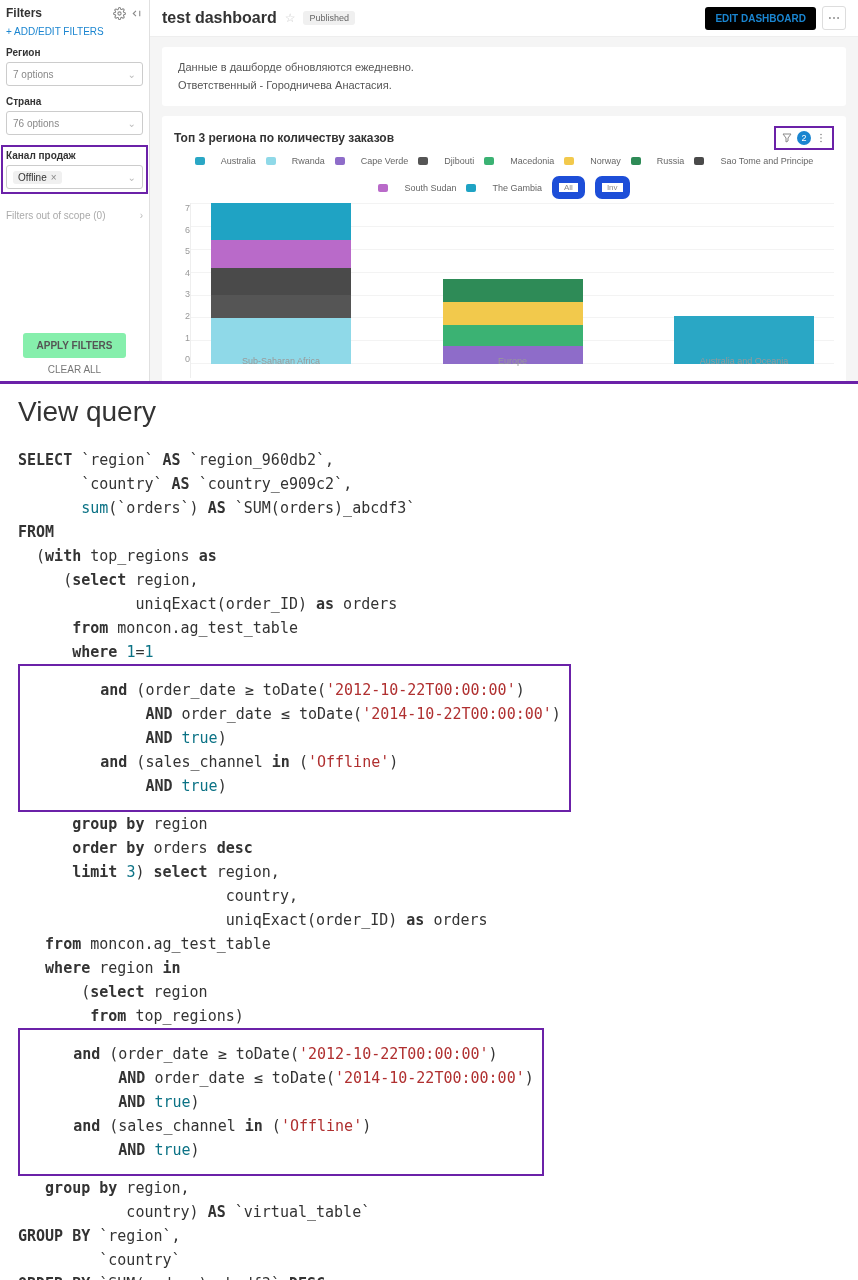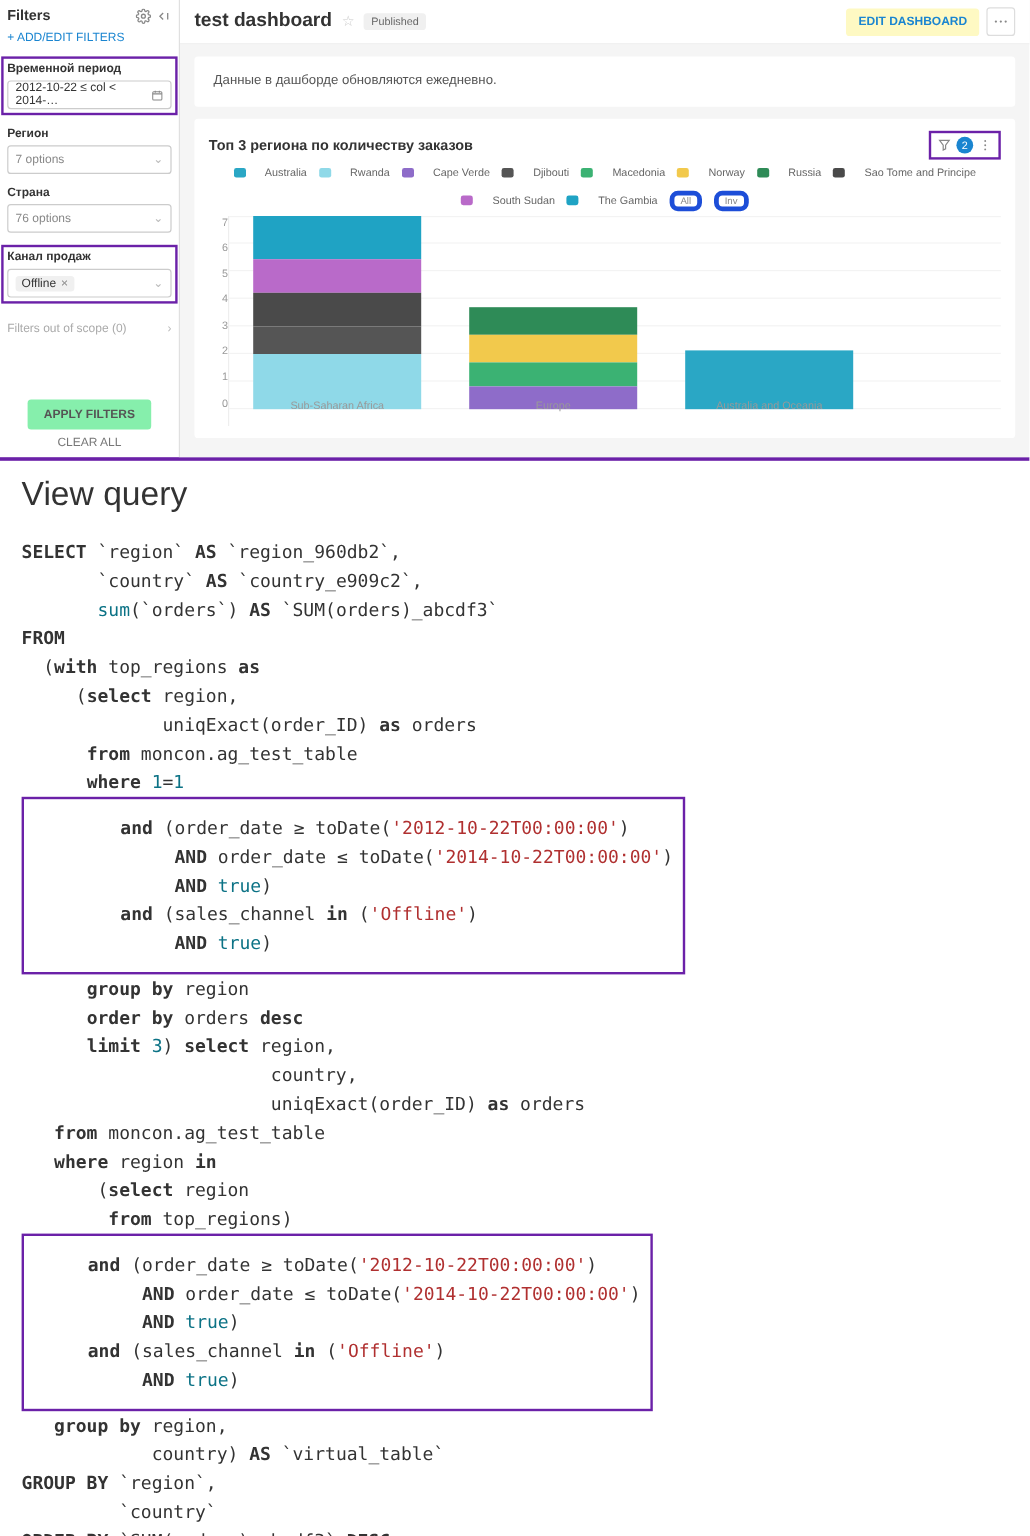--- a/index.html
+++ b/index.html
@@ -25,38 +25,38 @@
 .spacer { flex: 1; }
 .apply-btn { background: #86efac; border: none; padding: 7px 14px; font-size: 10px; font-weight: 600; color: #555; border-radius: 3px; cursor: pointer; align-self: center; margin-bottom: 6px; }
 .clear-all { font-size: 10px; color: #777; text-align: center; cursor: pointer; margin-bottom: 6px; }
 
 .main { flex: 1; background: #f5f5f5; display: flex; flex-direction: column; }
 .main-header { background: #fff; display: flex; align-items: center; padding: 6px 12px; border-bottom: 1px solid #eee; }
 .dash-title { font-size: 16px; font-weight: 600; margin-right: 8px; }
 .star { color: #ccc; margin-right: 8px; }
 .pub-badge { font-size: 9px; background: #f0f0f0; border-radius: 3px; padding: 2px 6px; color: #666; }
 .mh-spacer { flex: 1; }
-.edit-btn { background: #fef9c3; color: #1a85d0; font-size: 10px; font-weight: 600; border: none; padding: 6px 10px; border-radius: 3px; cursor: pointer; margin-right: 6px; }
+.edit-btn { background: #000000; color: #1a85d0; font-size: 10px; font-weight: 600; border: none; padding: 6px 10px; border-radius: 3px; cursor: pointer; margin-right: 6px; }
 .more-btn { border: 1px solid #ddd; background: #fff; width: 24px; height: 24px; border-radius: 3px; display: flex; align-items: center; justify-content: center; cursor: pointer; color: #888; }
 
 .main-body { padding: 10px 12px; flex: 1; overflow: hidden; }
 .info-card { background: #fff; padding: 12px 16px; border-radius: 3px; margin-bottom: 10px; font-size: 11px; line-height: 1.6; color: #555; }
 .chart-card { background: #fff; padding: 10px 12px; border-radius: 3px; }
 .chart-head { display: flex; justify-content: space-between; align-items: center; margin-bottom: 6px; }
 .chart-title { font-size: 12px; font-weight: 600; }
 .chart-controls { display: flex; align-items: center; gap: 4px; border: 2px solid #6b21a8; padding: 3px 5px; }
 .filter-badge { background: #1a85d0; color: #fff; font-size: 9px; width: 14px; height: 14px; border-radius: 7px; display: inline-flex; align-items: center; justify-content: center; }
 .ctrl-icon { width: 12px; height: 12px; color: #888; cursor: pointer; }
 .legend { display: flex; flex-wrap: wrap; gap: 10px; font-size: 9px; color: #666; margin-bottom: 4px; justify-content: center; }
 .leg-item { display: inline-flex; align-items: center; gap: 16px; }
 .leg-sw { width: 10px; height: 8px; border-radius: 2px; }
-.leg-pill { border: 4px solid #1d4ed8; border-radius: 7px; padding: 0 5px; font-size: 8px; color: #888; cursor: pointer; }
+.leg-pill { border: 7px solid #1d4ed8; border-radius: 7px; padding: 0 5px; font-size: 8px; color: #888; cursor: pointer; }
 .chart-area { display: flex; height: 175px; }
 .y-axis { display: flex; flex-direction: column; justify-content: space-between; font-size: 9px; color: #999; width: 16px; text-align: right; padding-bottom: 14px; }
-.plot { flex: 1; display: flex; align-items: flex-end; justify-content: flex-start; border-left: 1px solid #eee; position: relative; padding-bottom: 14px; }
+.plot { flex: 1; display: flex; align-items: flex-end; justify-content: space-between; border-left: 1px solid #eee; position: relative; padding-bottom: 14px; }
 .gridlines { position: absolute; left: 0; right: 0; top: 0; bottom: 14px; display: flex; flex-direction: column; justify-content: space-between; pointer-events: none; }
 .gl { height: 0; border-top: 1px solid #f3f3f3; }
 .bar-col { display: flex; flex-direction: column; align-items: center; width: 28%; position: relative; z-index: 1; }
 .bar { width: 140px; display: flex; flex-direction: column-reverse; }
 .seg { width: 100%; }
 .bar-label { font-size: 9px; color: #999; margin-top: 4px; position: absolute; bottom: -2px; }
 
 
 .query-section { padding: 12px 18px 18px; }
 .query-title { font-size: 28px; font-weight: 400; margin-bottom: 20px; }
@@ -81,30 +81,20 @@
             <path d="M19.4 15a1.7 1.7 0 0 0 .3 1.8l.1.1a2 2 0 1 1-2.8 2.8l-.1-.1a1.7 1.7 0 0 0-1.8-.3 1.7 1.7 0 0 0-1 1.5V21a2 2 0 1 1-4 0v-.1a1.7 1.7 0 0 0-1-1.5 1.7 1.7 0 0 0-1.8.3l-.1.1a2 2 0 1 1-2.8-2.8l.1-.1a1.7 1.7 0 0 0 .3-1.8 1.7 1.7 0 0 0-1.5-1H3a2 2 0 1 1 0-4h.1a1.7 1.7 0 0 0 1.5-1 1.7 1.7 0 0 0-.3-1.8l-.1-.1a2 2 0 1 1 2.8-2.8l.1.1a1.7 1.7 0 0 0 1.8.3H9a1.7 1.7 0 0 0 1-1.5V3a2 2 0 1 1 4 0v.1a1.7 1.7 0 0 0 1 1.5 1.7 1.7 0 0 0 1.8-.3l.1-.1a2 2 0 1 1 2.8 2.8l-.1.1a1.7 1.7 0 0 0-.3 1.8V9a1.7 1.7 0 0 0 1.5 1H21a2 2 0 1 1 0 4h-.1a1.7 1.7 0 0 0-1.5 1z"></path>
           </svg>
         <svg viewBox="0 0 24 24" fill="none" stroke="currentColor" stroke-width="2">
             <path d="M11 17l-5-5 5-5"></path>
             <path d="M18 17V7"></path>
           </svg>
       </span>
     </div>
     <div class="add-filters">ADD/EDIT FILTERS</div>
 
-    <div class="filter-group hl">
-      <div class="filter-label">Временной период</div>
-      <div class="filter-input">
-        <span class="val">2012-10-22 ≤ col &lt; 2014-…</span>
-        <svg class="cal-icon" viewBox="0 0 24 24" fill="none" stroke="#888" stroke-width="2">
-            <rect x="3" y="5" width="18" height="16" rx="2"></rect>
-            <path d="M3 9h18M8 3v4M16 3v4"></path>
-          </svg>
-      </div>
-    </div>
 
     <div class="filter-group">
       <div class="filter-label">Регион</div>
       <div class="filter-input">
         <span>7 options</span>
         <span class="chev">⌄</span>
       </div>
     </div>
 
     <div class="filter-group">
@@ -148,20 +138,21 @@
             <circle cx="5" cy="12" r="1.6"></circle>
             <circle cx="12" cy="12" r="1.6"></circle>
             <circle cx="19" cy="12" r="1.6"></circle>
           </svg>
       </div>
     </div>
 
     <div class="main-body">
       <div class="info-card">
         <div>Данные в дашборде обновляются ежедневно.</div>
+        <div>Ответственный - Городничева Анастасия.</div>
       </div>
 
       <div class="chart-card">
         <div class="chart-head">
           <div class="chart-title">Топ 3 региона по количеству заказов</div>
           <div class="chart-controls">
             <svg class="ctrl-icon" viewBox="0 0 24 24" fill="none" stroke="currentColor" stroke-width="2">
                 <path d="M4 4h16l-6 8v6l-4 2v-8z"></path>
               </svg>
             <span class="filter-badge">2</span>

